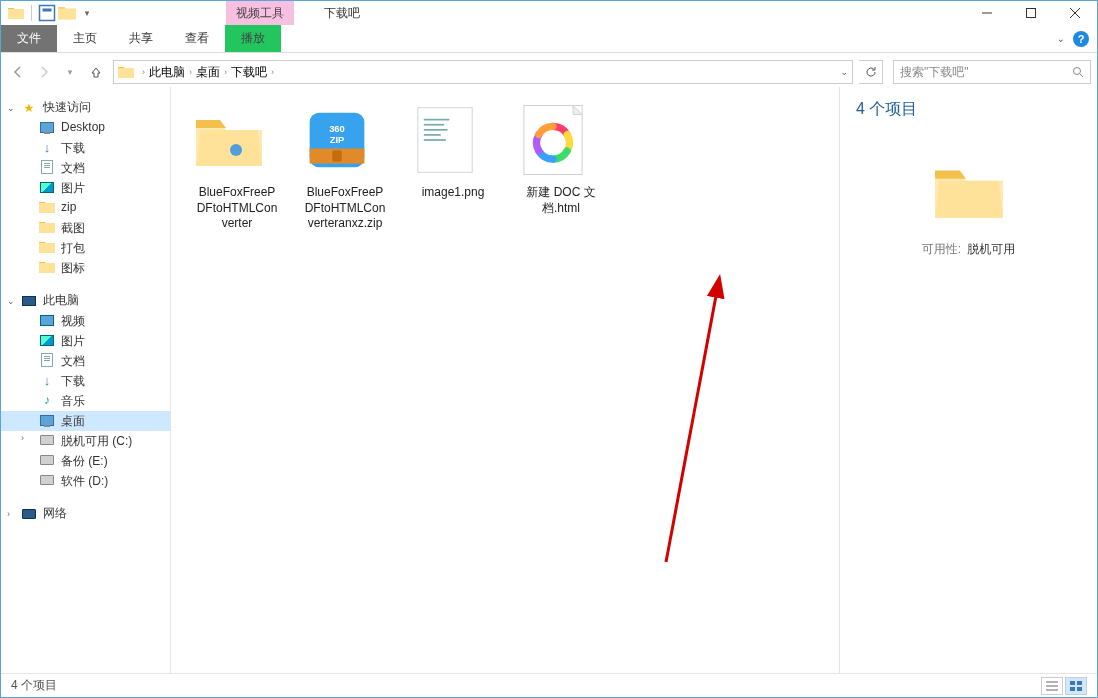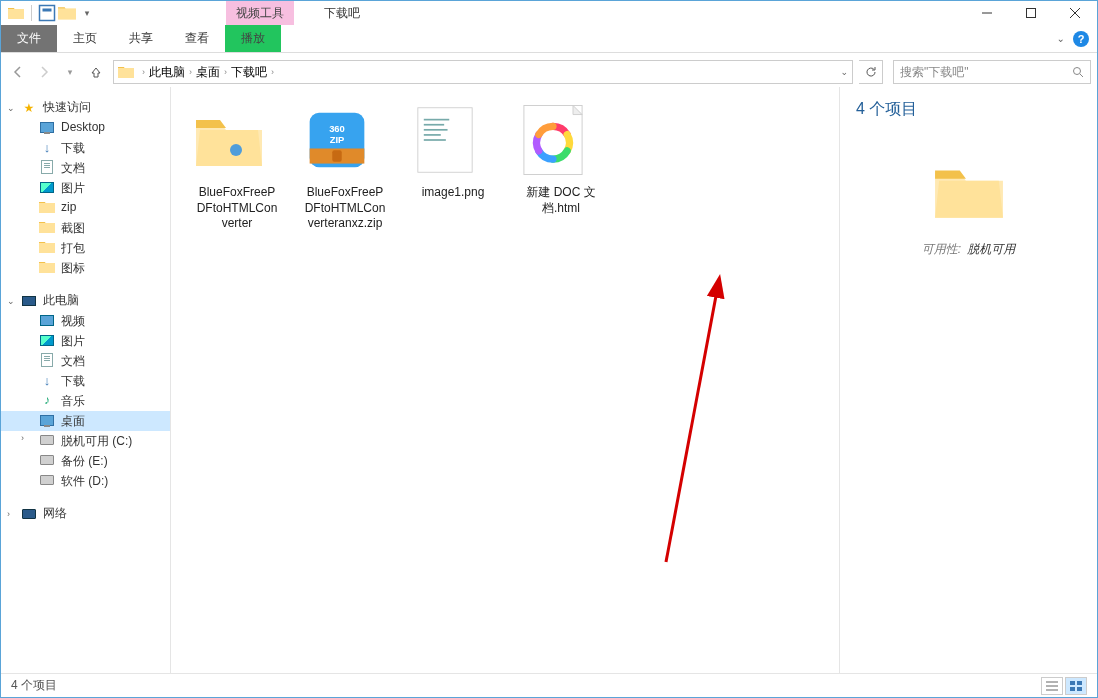--- a/index.html
+++ b/index.html
@@ -53,21 +53,21 @@
 
 .content { flex: 1; display: flex; }
 .filegrid { flex: 1; padding: 14px 8px; display: flex; gap: 8px; align-items: flex-start; position: relative; }
 .filetile { width: 100px; text-align: center; font-size: 12px; color: #222; }
 .filetile .thumb { width: 88px; height: 78px; margin: 0 auto 6px; display: flex; align-items: center; justify-content: center; }
 .filetile .label { line-height: 1.3; word-break: break-all; margin-left: 16px; }
 
 .detailpane { width: 258px; border-left: 1px solid #e5e5e5; padding: 12px 16px; text-align: center; font-size: 13px; color: #2460a0; }
 .detailpane .count { text-align: left; font-size: 16px; color: #246099; margin-bottom: 40px; }
 .bigfolder { width: 72px; height: 62px; margin: 0 auto 16px; }
-.avail-row { display: flex; justify-content: center; gap: 6px; font-size: 12px; font-style: italic; }
+.avail-row { display: flex; justify-content: center; gap: 6px; font-size: 12px; }
 .avail-label { color: #777; }
 .avail-val { color: #333; }
 
 
 .statusbar { position: absolute; bottom: 0; left: 0; right: 0; height: 24px; border-top: 1px solid #e5e5e5; display: flex; align-items: center; padding: 0 10px; font-size: 12px; color: #555; }
 .view-toggles { margin-left: auto; display: flex; gap: 2px; }
 .vt { width: 22px; height: 18px; border: 1px solid #ccc; display: flex; align-items: center; justify-content: center; }
 .vt.active { background: #cde8ff; }
 
 

